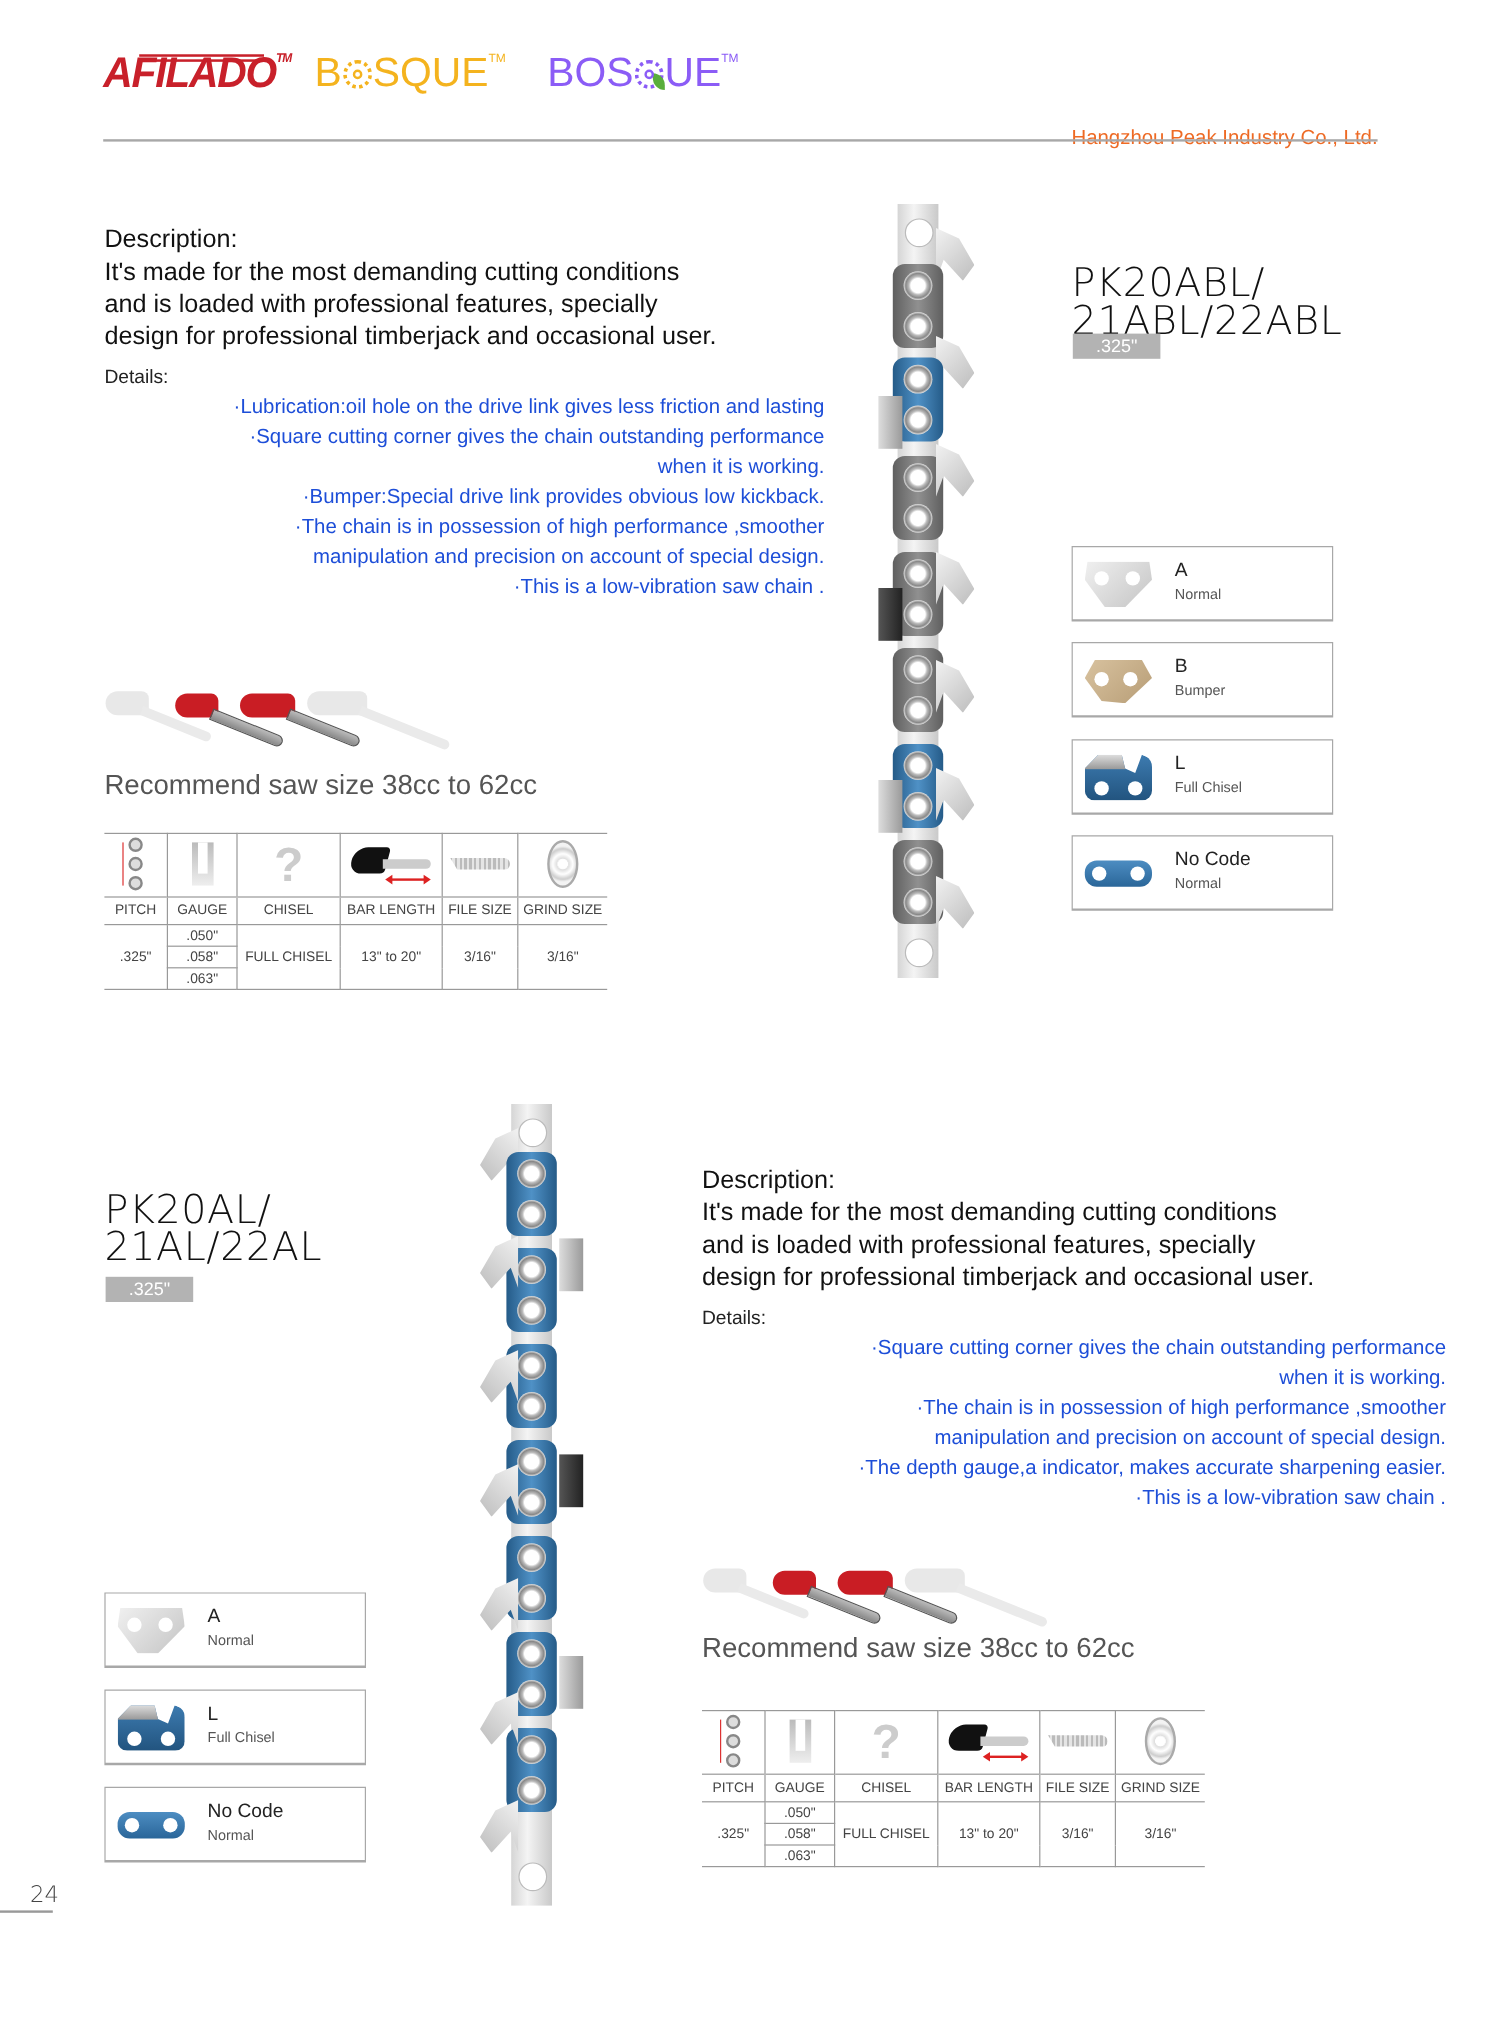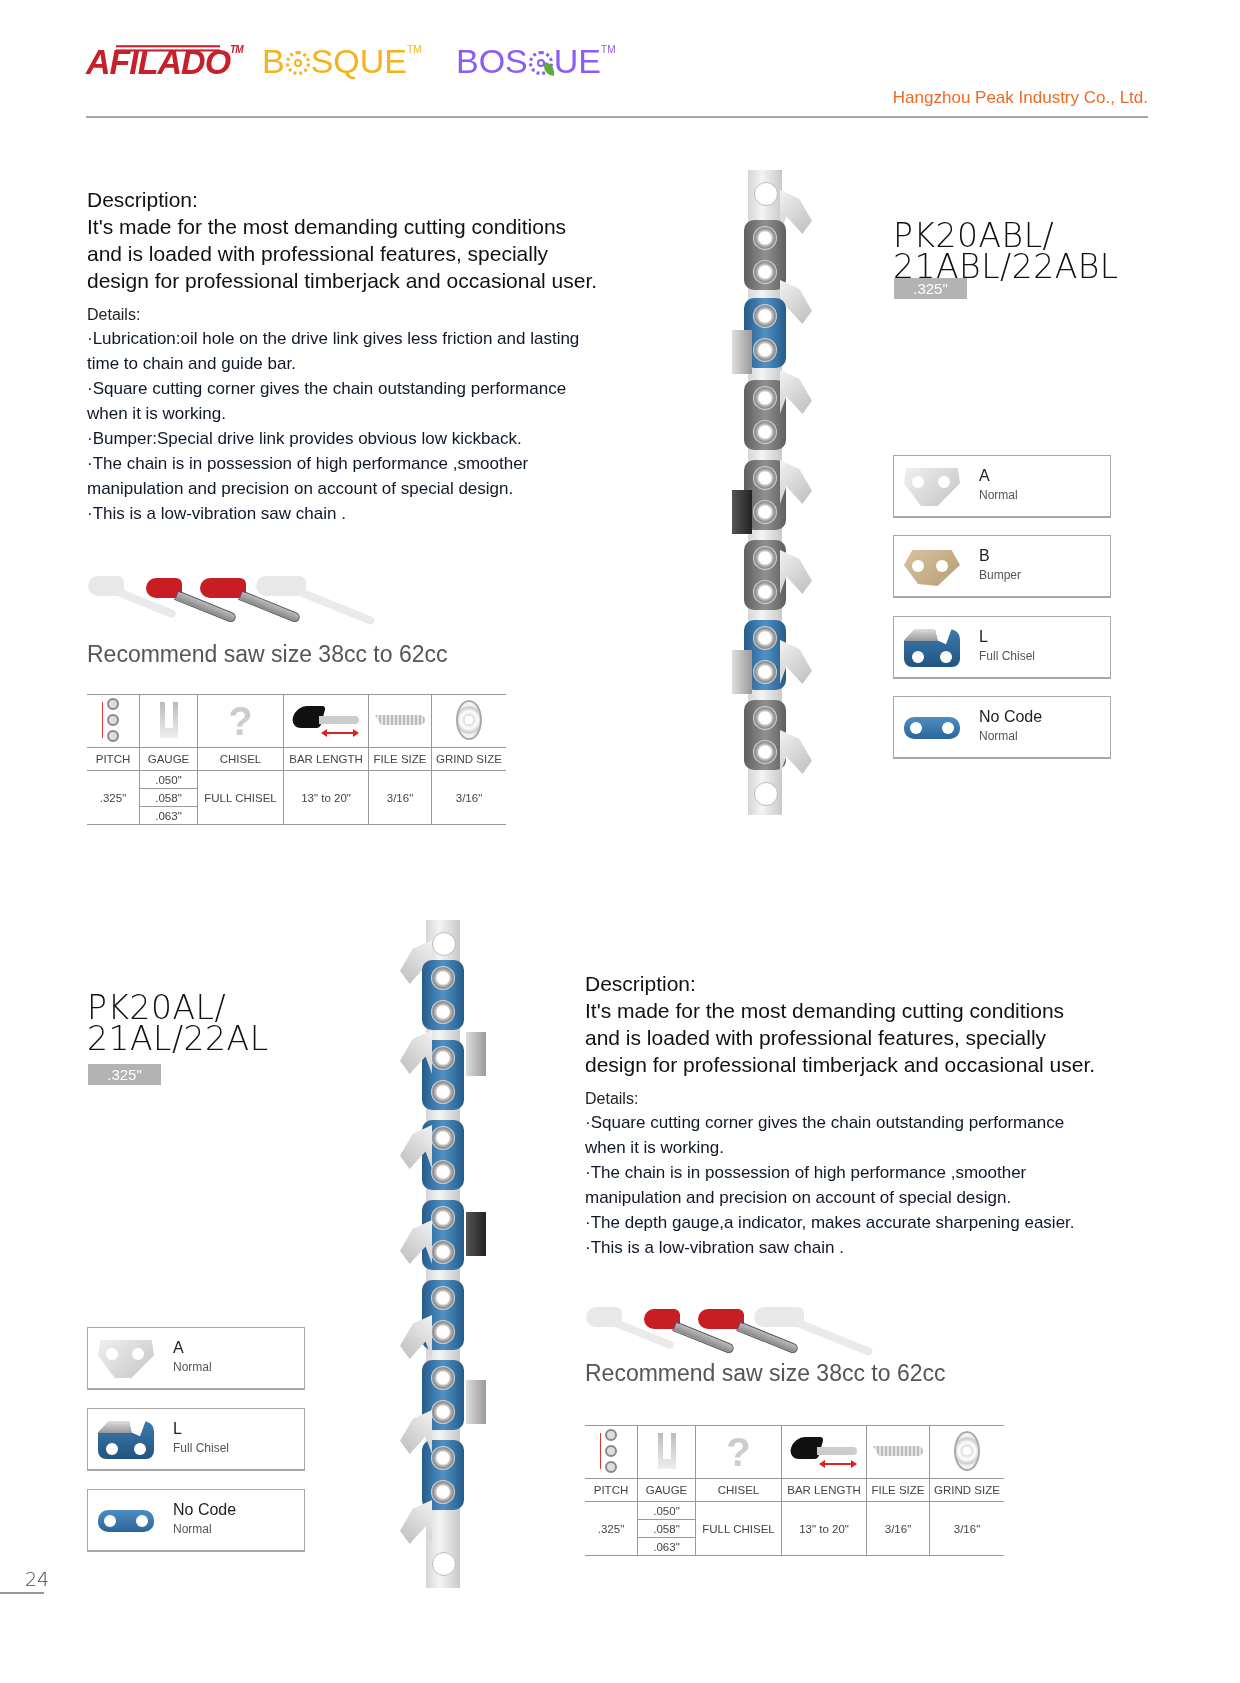--- a/index.html
+++ b/index.html
@@ -9,27 +9,27 @@
   .logo { position:absolute; top:42px; font-weight:bold; font-family:"Liberation Sans", sans-serif; white-space:nowrap; }
   .logo-afilado { left:86px; font-size:34px; color:#c8202a; letter-spacing:-1px; font-style:italic; transform:scaleY(1.05); }
   .logo-afilado .speed { position:absolute; left:30px; top:4px; width:104px; height:2px; background:#c8202a; box-shadow:0 4px 0 #c8202a; }
   .logo-bosque1 { left:262px; font-size:34px; color:#f4b31e; font-weight:normal; }
   .logo-bosque2 { left:456px; font-size:34px; color:#8b5cf6; font-weight:normal; }
   .tm { font-size:10px; vertical-align:top; position:relative; top:2px; }
   .gear { display:inline-block; width:24px; height:24px; border:3px dotted currentColor; border-radius:50%; box-sizing:border-box; position:relative; top:2px; margin:0 1px; }
   .gear::after { content:""; position:absolute; left:5px; top:5px; width:8px; height:8px; border:2px solid currentColor; border-radius:50%; box-sizing:border-box; }
   .leaf { position:absolute; width:10px; height:14px; background:#5aae3c; border-radius:0 10px 0 10px; right:-4px; bottom:-4px; }
   .header-line { left:86px; top:116px; width:1062px; height:2px; background:#a8a8a8; }
-  .company { right:92px; top:88px; font-size:17px; color:#ee6a24; }
+  .company { right:92px; top:105px; font-size:17px; color:#ee6a24; }
 
   
   .desc-title { font-size:21px; color:#111; line-height:27px; }
   .desc-body { font-size:21px; color:#111; line-height:27px; }
   .details-label { font-size:16px; color:#222; margin-top:10px; line-height:22px; }
-  .details-item { font-size:17px; color:#0f172a; line-height:25px; }
+  .details-item { font-size:17px; color:#1d4ed8; line-height:25px;text-align:right; }
 
   .recommend { font-size:23px; color:#555; }
 
   
   table.spec { position:absolute; border-collapse:collapse; font-size:11.5px; color:#444; }
   table.spec td { border-left:1px solid #999; border-right:1px solid #999; text-align:center; padding:0; }
   table.spec tr.icons td { height:52px; border-top:1px solid #999; }
   table.spec tr.heads td { height:22px; border-top:1px solid #999; border-bottom:1px solid #999; }
   table.spec tr.vals td { height:17px; }
   table.spec tr.lastrow td { border-bottom:1px solid #999; }
@@ -109,21 +109,20 @@
 <div class="abs company">Hangzhou Peak Industry Co., Ltd.</div>
 <div class="abs header-line"></div>
 
 <div class="abs" style="left:87px; top:186px; width:600px;">
   <div class="desc-title">Description:</div>
   <div class="desc-body">It's made for the most demanding cutting conditions</div>
   <div class="desc-body">and is loaded with professional features,  specially</div>
   <div class="desc-body">design for  professional timberjack and occasional user.</div>
   <div class="details-label">Details:</div>
   <div class="details-item">·Lubrication:oil hole on the drive link gives less friction and lasting</div>
-  <div class="details-item">time to chain and guide bar.</div>
   <div class="details-item">·Square cutting corner gives the chain outstanding performance</div>
   <div class="details-item">when it is working.</div>
   <div class="details-item">·Bumper:Special drive link provides obvious low kickback.</div>
   <div class="details-item">·The chain is in possession of high performance ,smoother</div>
   <div class="details-item">manipulation and precision on account of special design.</div>
   <div class="details-item">·This is a low-vibration saw chain .</div>
 </div>
 
 <div class="saws" style="left:88px; top:572px;">
   <div class="saw ghost" style="left:0; top:4px;">

